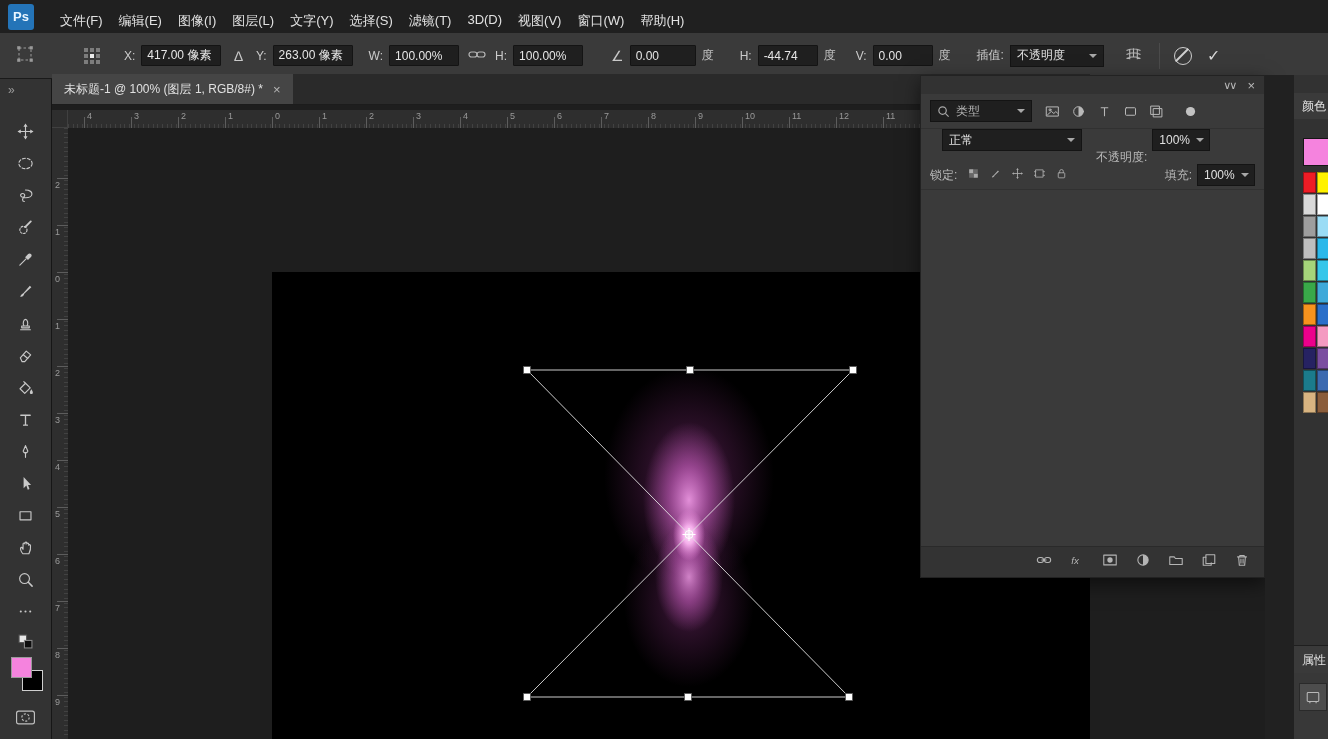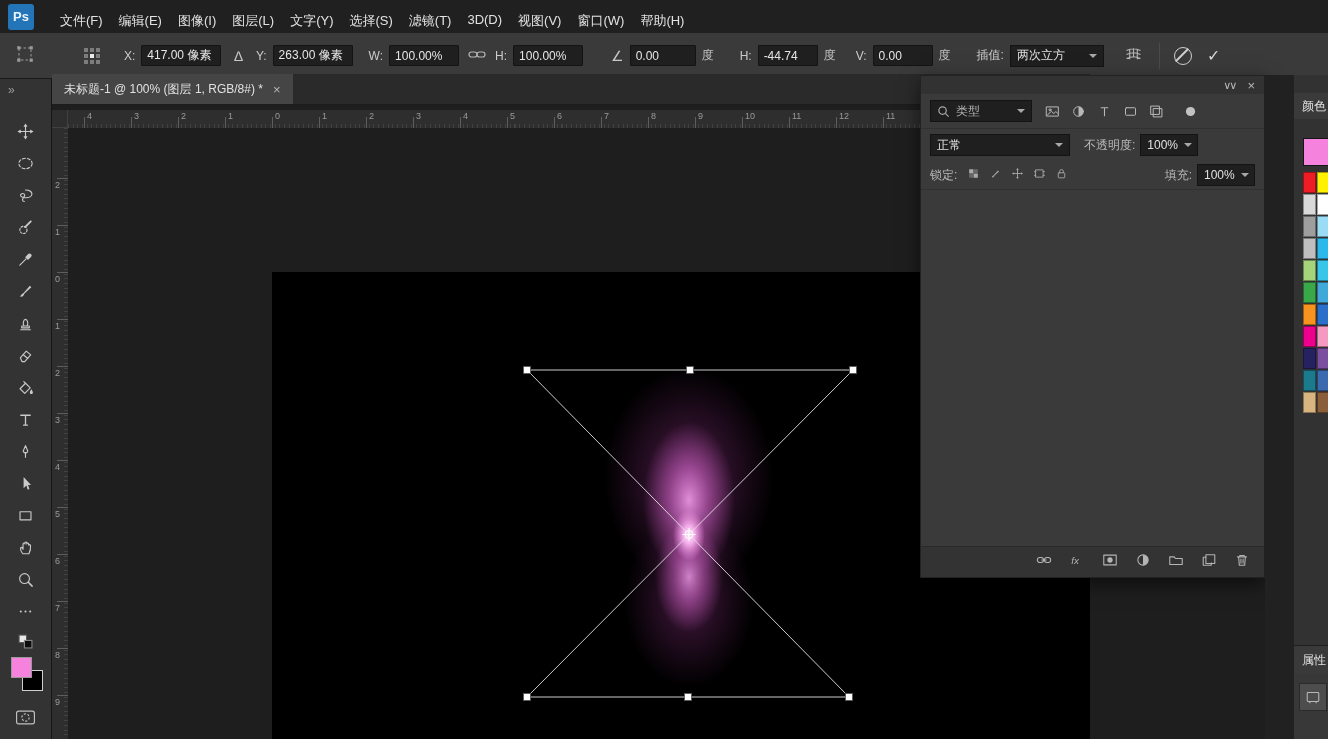--- a/index.html
+++ b/index.html
@@ -56,21 +56,21 @@
   
   .layers{position:absolute;left:920px;top:75px;width:345px;height:503px;background:#3a3a3a;border:1px solid #222;
           box-shadow:0 6px 18px rgba(0,0,0,.55);box-sizing:border-box;}
   .lp-titlebar{height:18px;background:#323232;display:flex;justify-content:flex-end;align-items:center;gap:12px;padding:0 9px;color:#b9b9b9;font-size:11px;}
   .lp-tabs{height:28px;background:#2d2d2d;display:flex;align-items:stretch;}
   .lp-tab{background:#3a3a3a;padding:0 16px;display:flex;align-items:center;font-size:12.5px;color:#e6e6e6;}
   .burger{width:13px;height:2px;background:#c4c4c4;box-shadow:0 4px 0 #c4c4c4,0 -4px 0 #c4c4c4;margin:auto 12px auto auto;}
   .lp-filter{height:34px;display:flex;align-items:center;padding:0 9px;gap:4px;border-bottom:1px solid #313131;}
   .type-combo{width:102px;}
   .fbtn{width:24px;height:22px;display:flex;align-items:center;justify-content:center;}
-  .lp-blend{height:32px;display:flex;align-items:center;padding:0 9px;}
+  .lp-blend{height:32px;display:flex;align-items:flex-start;padding:0 21px;}
   .lp-lock{height:28px;display:flex;align-items:center;padding:0 9px;border-bottom:1px solid #313131;}
   .lp-lock .lbl,.lp-blend .lbl{color:#b9b9b9;font-size:12px;}
   .small-combo{width:58px;}
   .lp-row{height:43px;display:flex;align-items:center;border-bottom:1px solid #323232;}
   .lp-row.selected{background:#4f4f4f;}
   .eye-cell{width:34px;height:100%;display:flex;justify-content:center;align-items:center;border-right:1px solid #323232;box-sizing:border-box;}
   .thumb{width:36px;height:36px;margin:0 12px 0 10px;border:1px solid #606060;box-sizing:border-box;}
   .thumb.checker{background-color:#fff;
     background-image:radial-gradient(circle at 50% 50%, rgba(240,120,220,.55) 0 12%, rgba(240,120,220,0) 55%),
       linear-gradient(45deg,#c3c3c3 25%,transparent 25%,transparent 75%,#c3c3c3 75%),
@@ -157,21 +157,21 @@
     <input class="fld" style="margin-left: 6px; width: 66px;" readonly="" value="0.00">
     <span class="unit" style="margin-left:6px;">度</span>
     <span class="opt-label" style="margin-left:26px;">H:</span>
     <input class="fld" style="margin-left: 6px; width: 60px;" readonly="" value="-44.74">
     <span class="unit" style="margin-left:6px;">度</span>
     <span class="opt-label" style="margin-left:20px;">V:</span>
     <input class="fld" style="margin-left: 6px; width: 60px;" readonly="" value="0.00">
     <span class="unit" style="margin-left:6px;">度</span>
     <span class="opt-label" style="margin-left:26px;">插值:</span>
     <div class="combo" style="margin-left:6px;width:94px;">
-      <span>两次立方</span>
+      <span>不透明度</span>
         <span class="caret"></span>
     </div>
     <span style="margin-left:20px;">
       <svg width="19" height="16" viewBox="0 0 18 16" fill="none" stroke="#b5b5b5" stroke-width="1.1">
         <path d="M2 4.5C7 2 11 2 16 4.5M2 8.5C7 6 11 6 16 8.5M2 12.5C7 10 11 10 16 12.5M5.2 3.1V13.3M9 2.2V11.4M12.8 3.1V13.3"></path>
       </svg>
     </span>
     <span class="vsep" style="margin-left:16px;"></span>
     <span class="circle-slash" style="margin-left:14px;">
         <i></i>
@@ -458,21 +458,21 @@
               <circle cx="9" cy="9" r="5.5" fill="#c2c2c2" stroke="none"></circle>
             </svg>
           </span>
         </span>
     </div>
     <div class="lp-blend">
       <div class="combo" style="width:140px;">
         <span>正常</span>
         <span class="caret"></span>
       </div>
-      <span class="lbl" style="margin-left:14px;">不透明度:</span>
+      <span class="lbl" style="margin-left:14px;margin-top:20px;">不透明度:</span>
       <div class="combo small-combo" style="margin-left:5px;">
         <span>100%</span>
         <span class="caret"></span>
       </div>
     </div>
     <div class="lp-lock">
       <span class="lbl">锁定:</span>
       <span id="lock-icons" style="display:flex;gap:9px;margin-left:10px;">
           <span><svg width="13" height="13" viewBox="0 0 18 18" fill="none" stroke="#ababab" stroke-width="1.2" stroke-linecap="round" stroke-linejoin="round">
               <path fill="#ababab" stroke="none" d="M3 3h6v6H3zM9 9h6v6H9z"></path>

